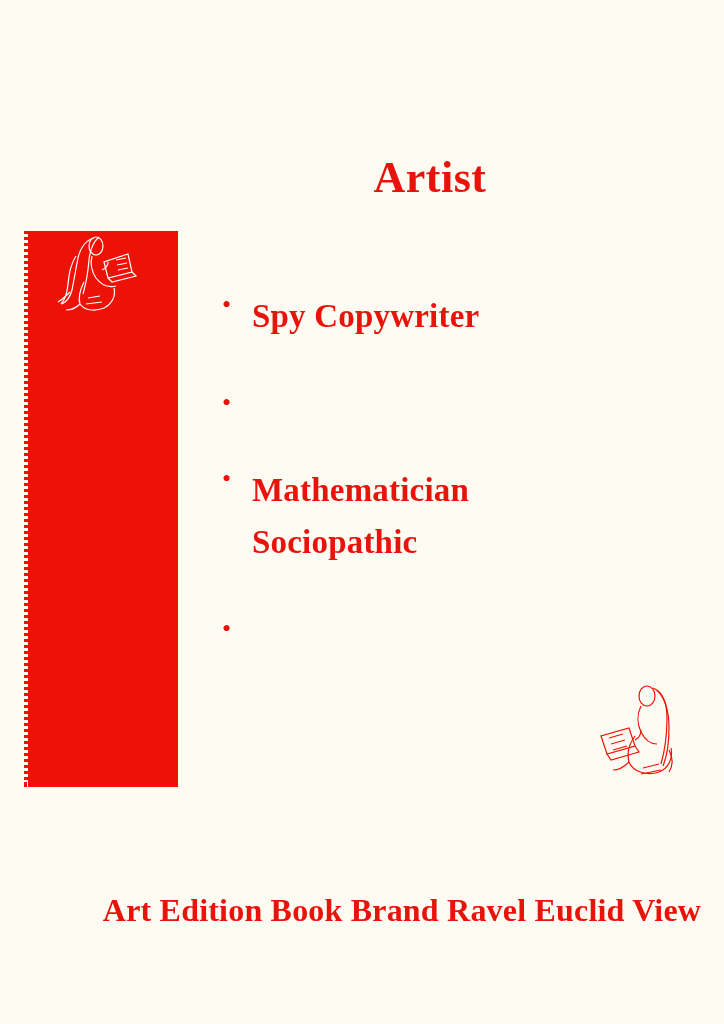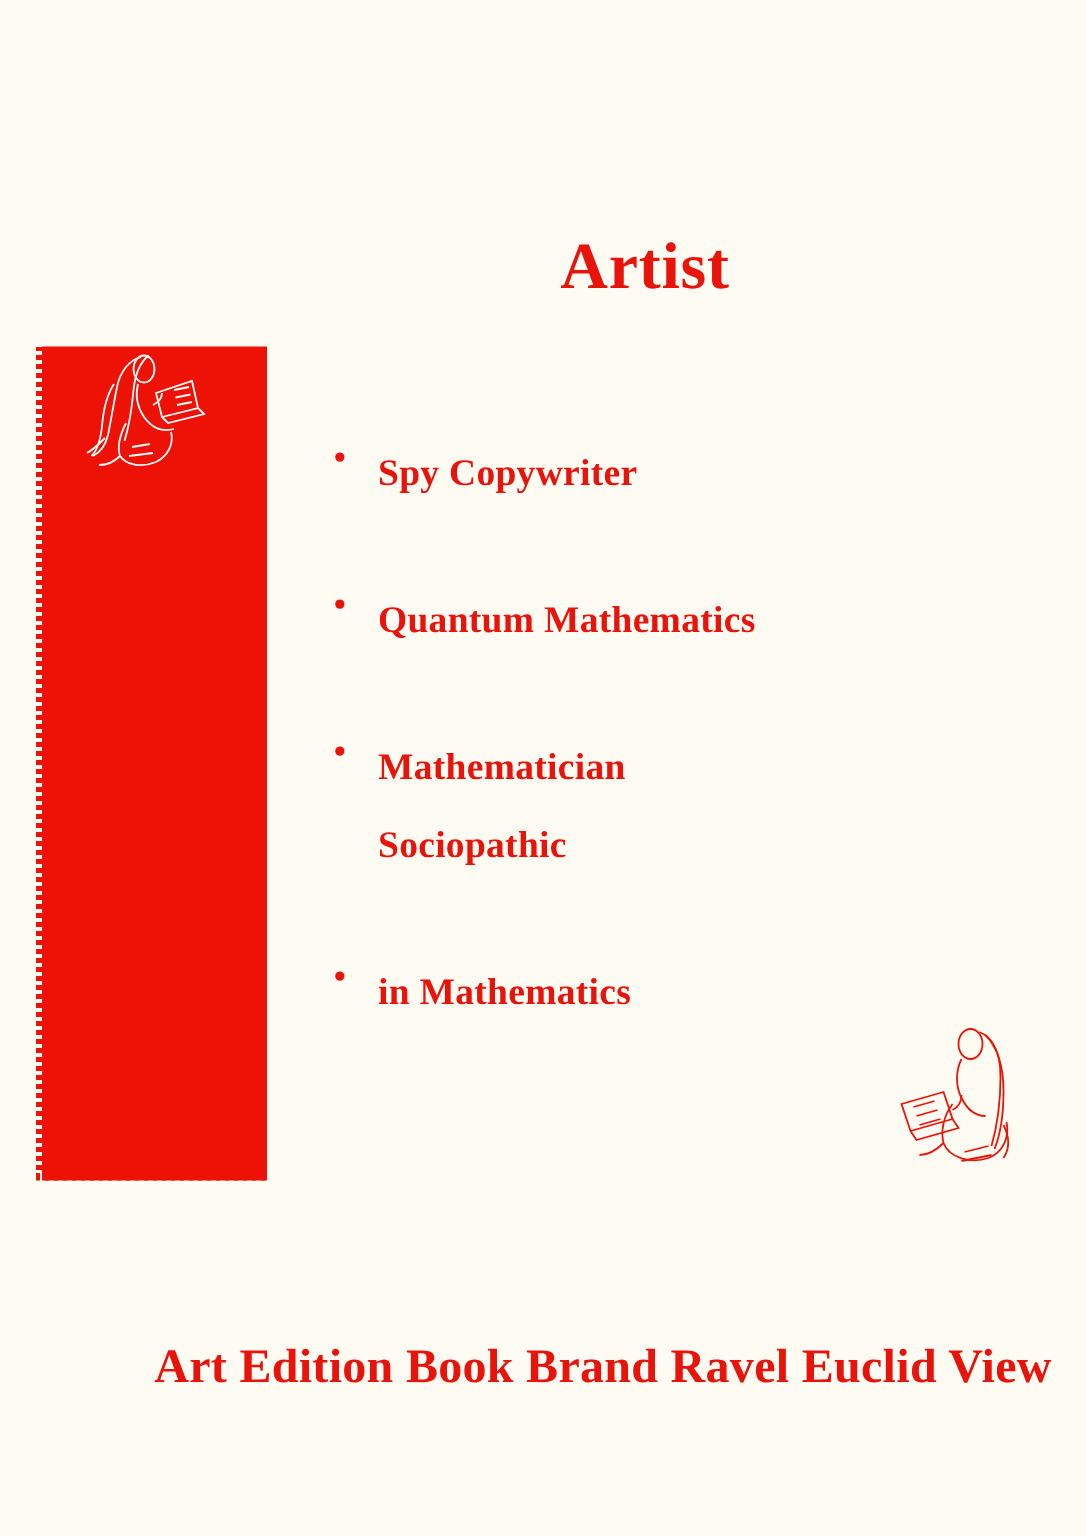--- a/index.html
+++ b/index.html
@@ -102,21 +102,21 @@
   .bullet-dot {
     color: #e8130b;
     font-size: 26px;
     line-height: 30px;
     width: 30px;
     flex: 0 0 30px;
     text-align: left;
   }
   .bullet-text {
     color: #e8130b;
-    font-size: 25px;
+    font-size: 33px;
     font-weight: bold;
     line-height: 52px;
     letter-spacing: 0.2px;
   }
   .bullet-text .line2 {
     display: block;
   }
 
   
   .footer {
@@ -182,37 +182,31 @@
 
     <div class="bullet-row">
       <span class="bullet-dot">•</span>
       <span class="bullet-text">
         <span>Spy Copywriter</span>
       </span>
     </div>
 
     <div class="bullet-row">
       <span class="bullet-dot">•</span>
-      <span class="bullet-text">
-        <span>Quantum Mathematics</span>
-      </span>
     </div>
 
     <div class="bullet-row">
       <span class="bullet-dot">•</span>
       <span class="bullet-text">
         <span class="line2">Mathematician</span>
         <span class="line2">Sociopathic</span>
       </span>
     </div>
 
     <div class="bullet-row">
       <span class="bullet-dot">•</span>
-      <span class="bullet-text">
-        <span>in Mathematics</span>
-      </span>
     </div>
 
   </div>
 
   <div class="footer">Art Edition Book Brand Ravel Euclid View</div>
 
 </div>
 
 </body></html>

